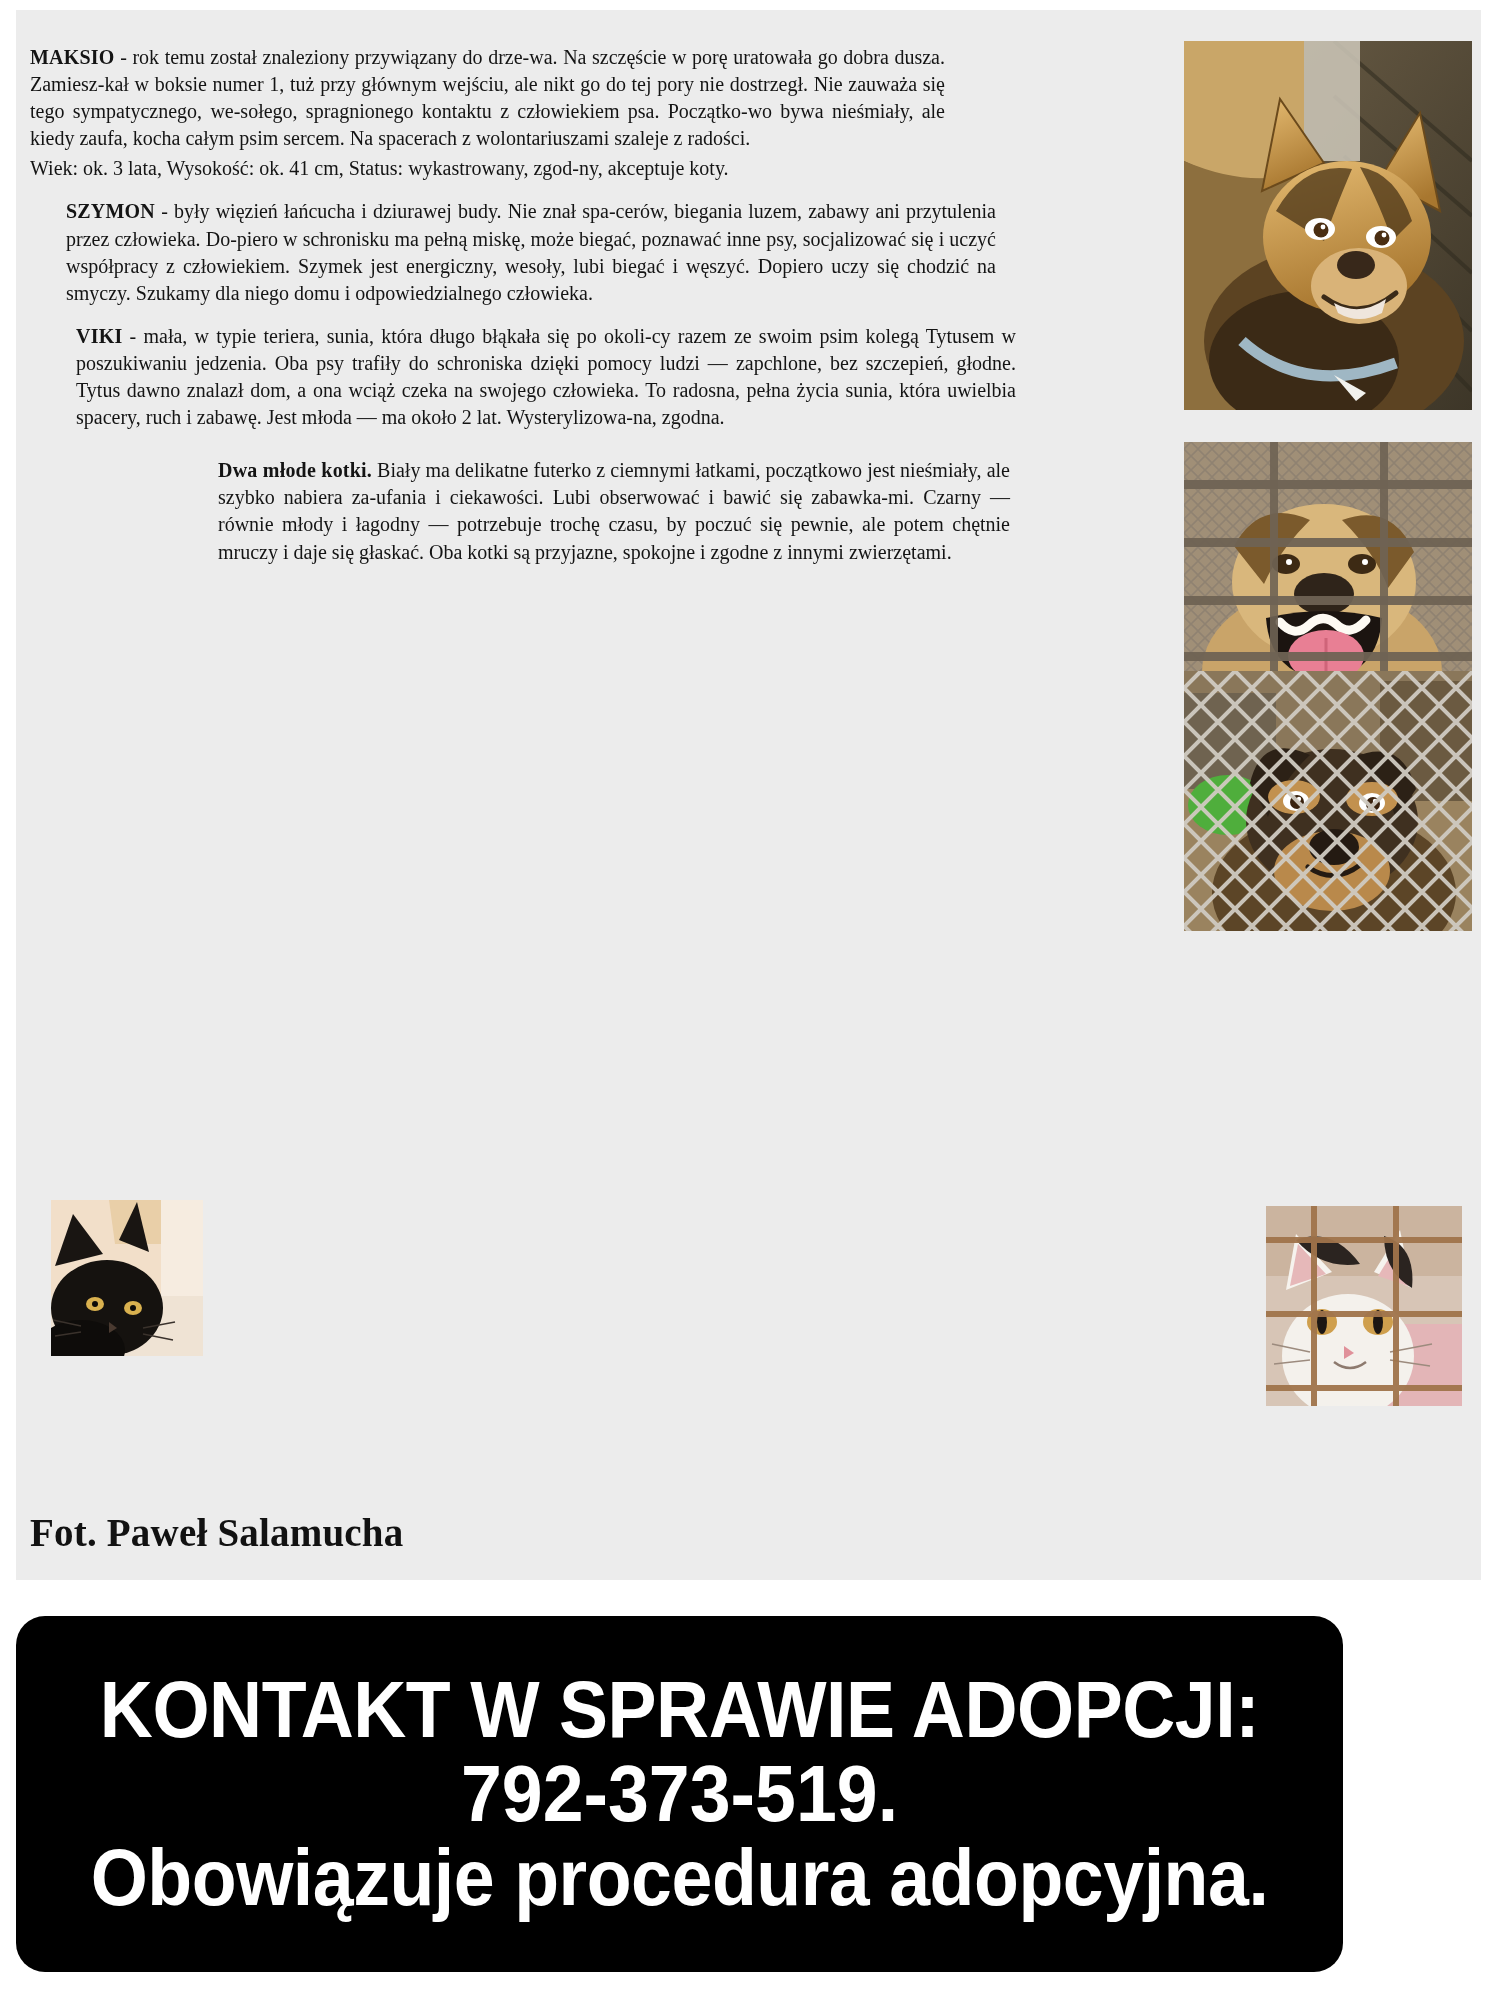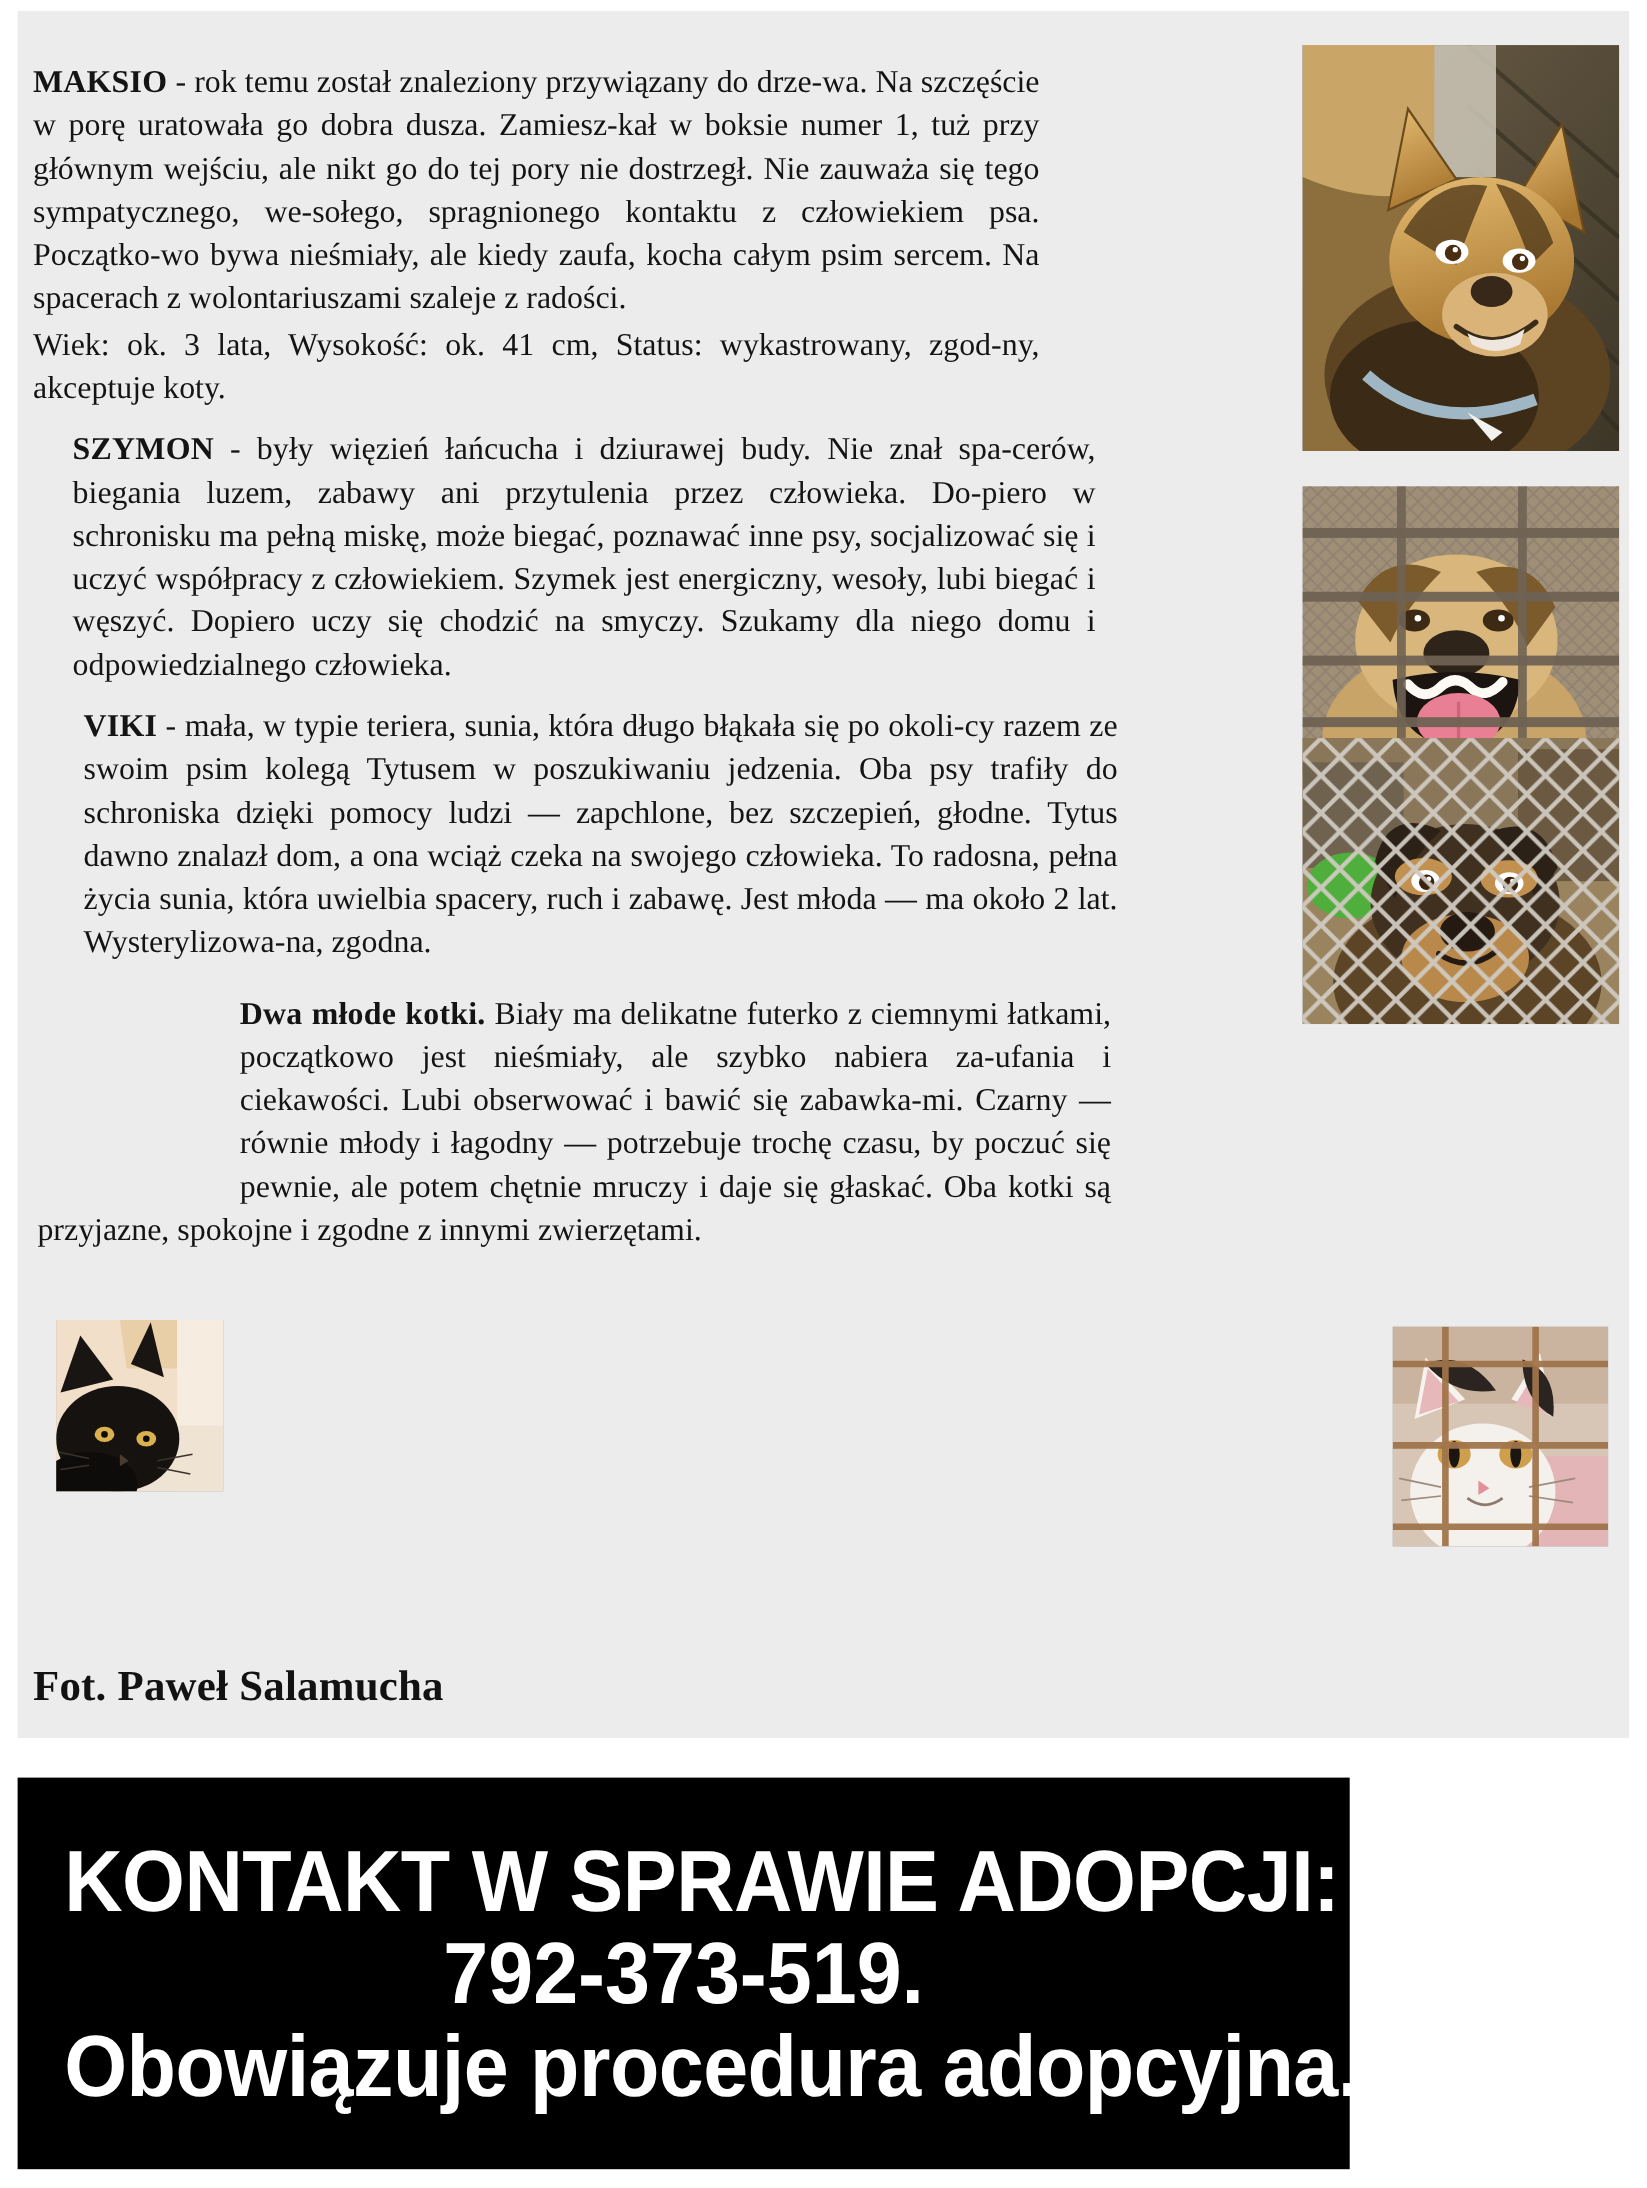--- a/index.html
+++ b/index.html
@@ -28,23 +28,23 @@
     top: 10px;
     width: 1465px;
     height: 1570px;
     background: #ececec;
   }
 
   
   .text-col {
     position: absolute;
     left: 14px;
-    top: 46px;
+    top: 34px;
     width: 1190px;
-    font-size: 29px;
+    font-size: 20px;
     line-height: 1.355;
     color: #141414;
     text-align: justify;
     -webkit-hyphens: manual;
     hyphens: manual;
   }
   .para {
     margin: 0 0 16px 0;
     text-align: justify;
     text-justify: inter-word;
@@ -107,31 +107,32 @@
   #photo-szymon { left: 1168px; top: 432px; width: 288px; height: 261px; }
   #photo-viki   { left: 1168px; top: 661px; width: 288px; height: 260px; }
   #photo-cat-black { left: 35px; top: 1190px; width: 152px; height: 156px; }
   #photo-cat-white { left: 1250px; top: 1196px; width: 196px; height: 200px; }
 
   
   .banner {
     position: absolute;
     left: 16px;
     top: 1616px;
-    width: 1211px;
+    width: 1327px;
     height: 356px;
     background: #000000;
     color: #ffffff;
     display: flex;
     flex-direction: column;
     align-items: flex-start;
     justify-content: center;
     font-family: "Liberation Sans", "DejaVu Sans", sans-serif;
     font-weight: bold;
     text-align: center;
+    border-radius: 29px;
   }
   .banner-line {
     display: block;
     width: 100%;
     line-height: 1.06;
     transform: scaleX(.93);
     transform-origin: center;
     white-space: nowrap;
   }
   .banner-1 { font-size: 79px; letter-spacing: -.5px; }

